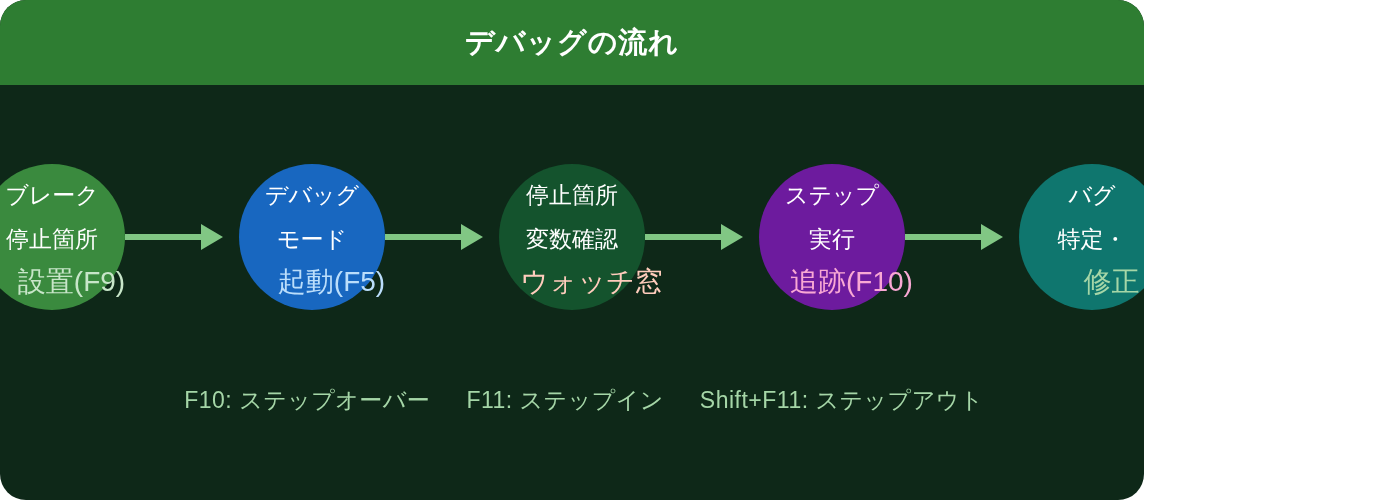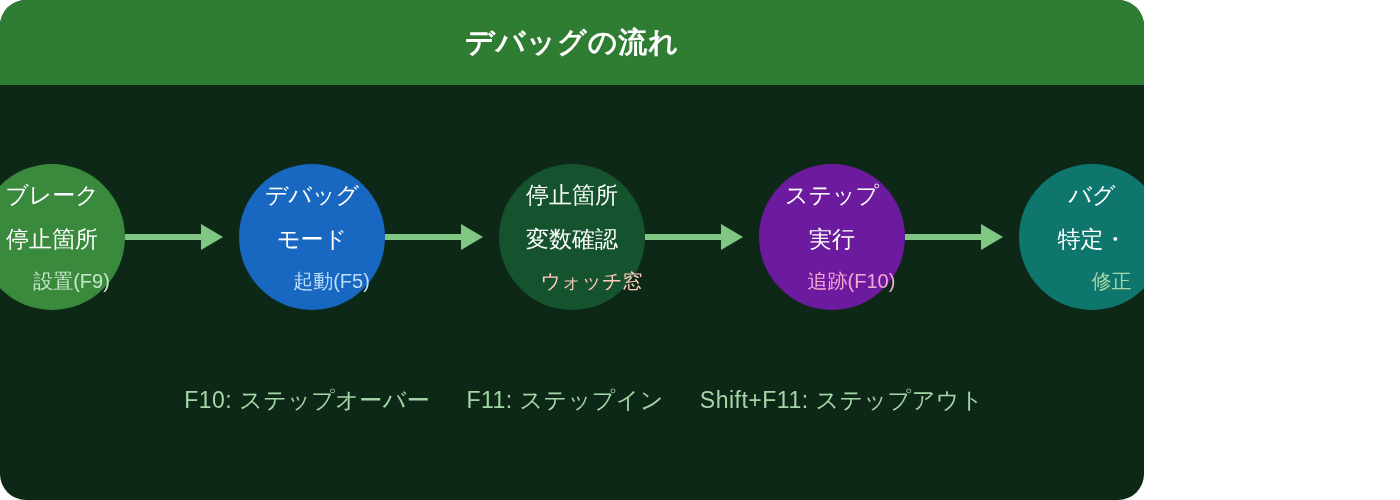--- a/index.html
+++ b/index.html
@@ -52,21 +52,21 @@
     text-align: center;
     gap: 12px;
   }
   .circle .main {
     color: #ffffff;
     font-size: 23px;
     line-height: 32px;
     white-space: nowrap;
   }
   .circle .sub {
-    font-size: 20px;
+    font-size: 28px;
     line-height: 29px;
     white-space: nowrap;
     margin-left: 39px;
   }
   .arrow {
     width: 114px;
     flex: 0 0 auto;
     display: flex;
     align-items: center;
     box-sizing: border-box;

